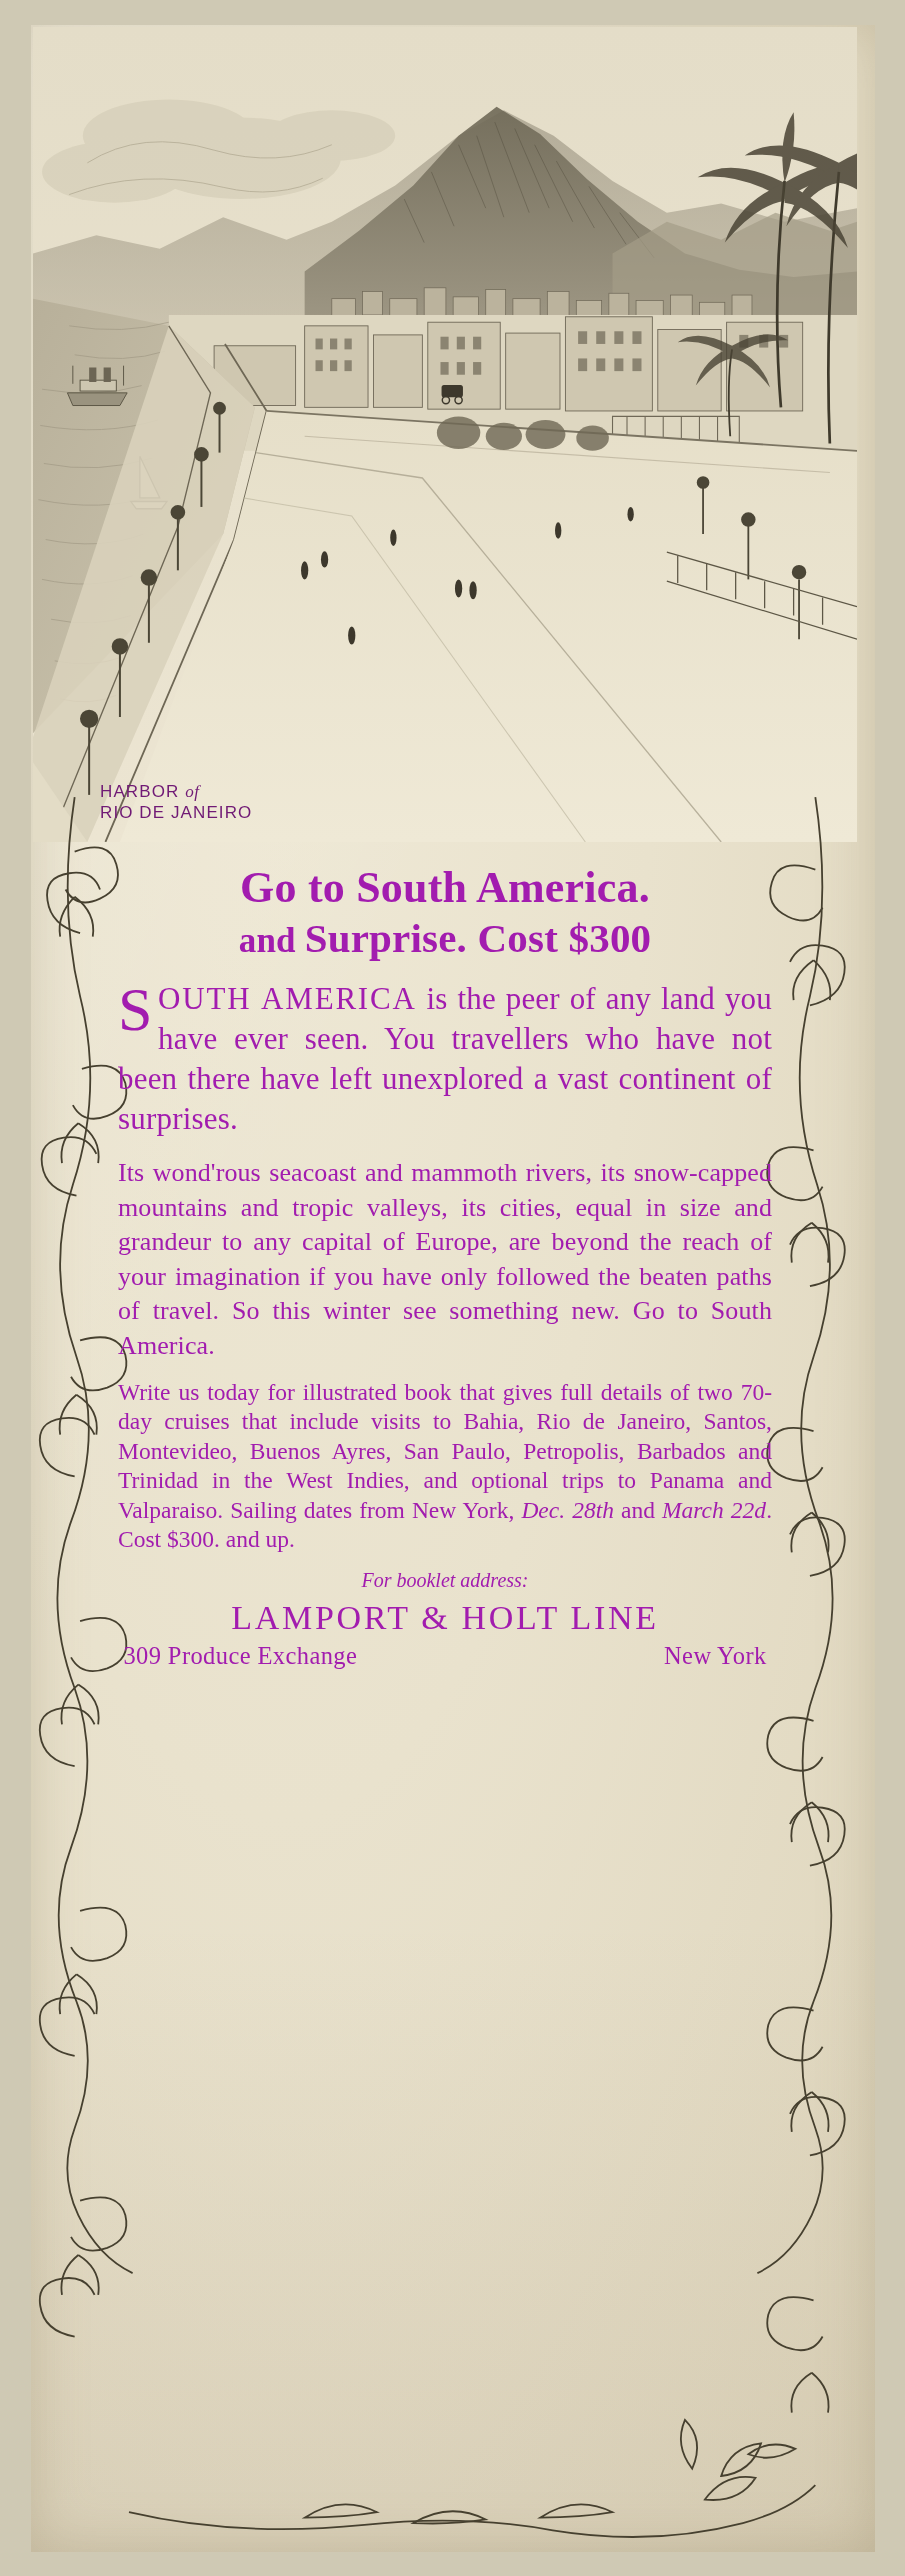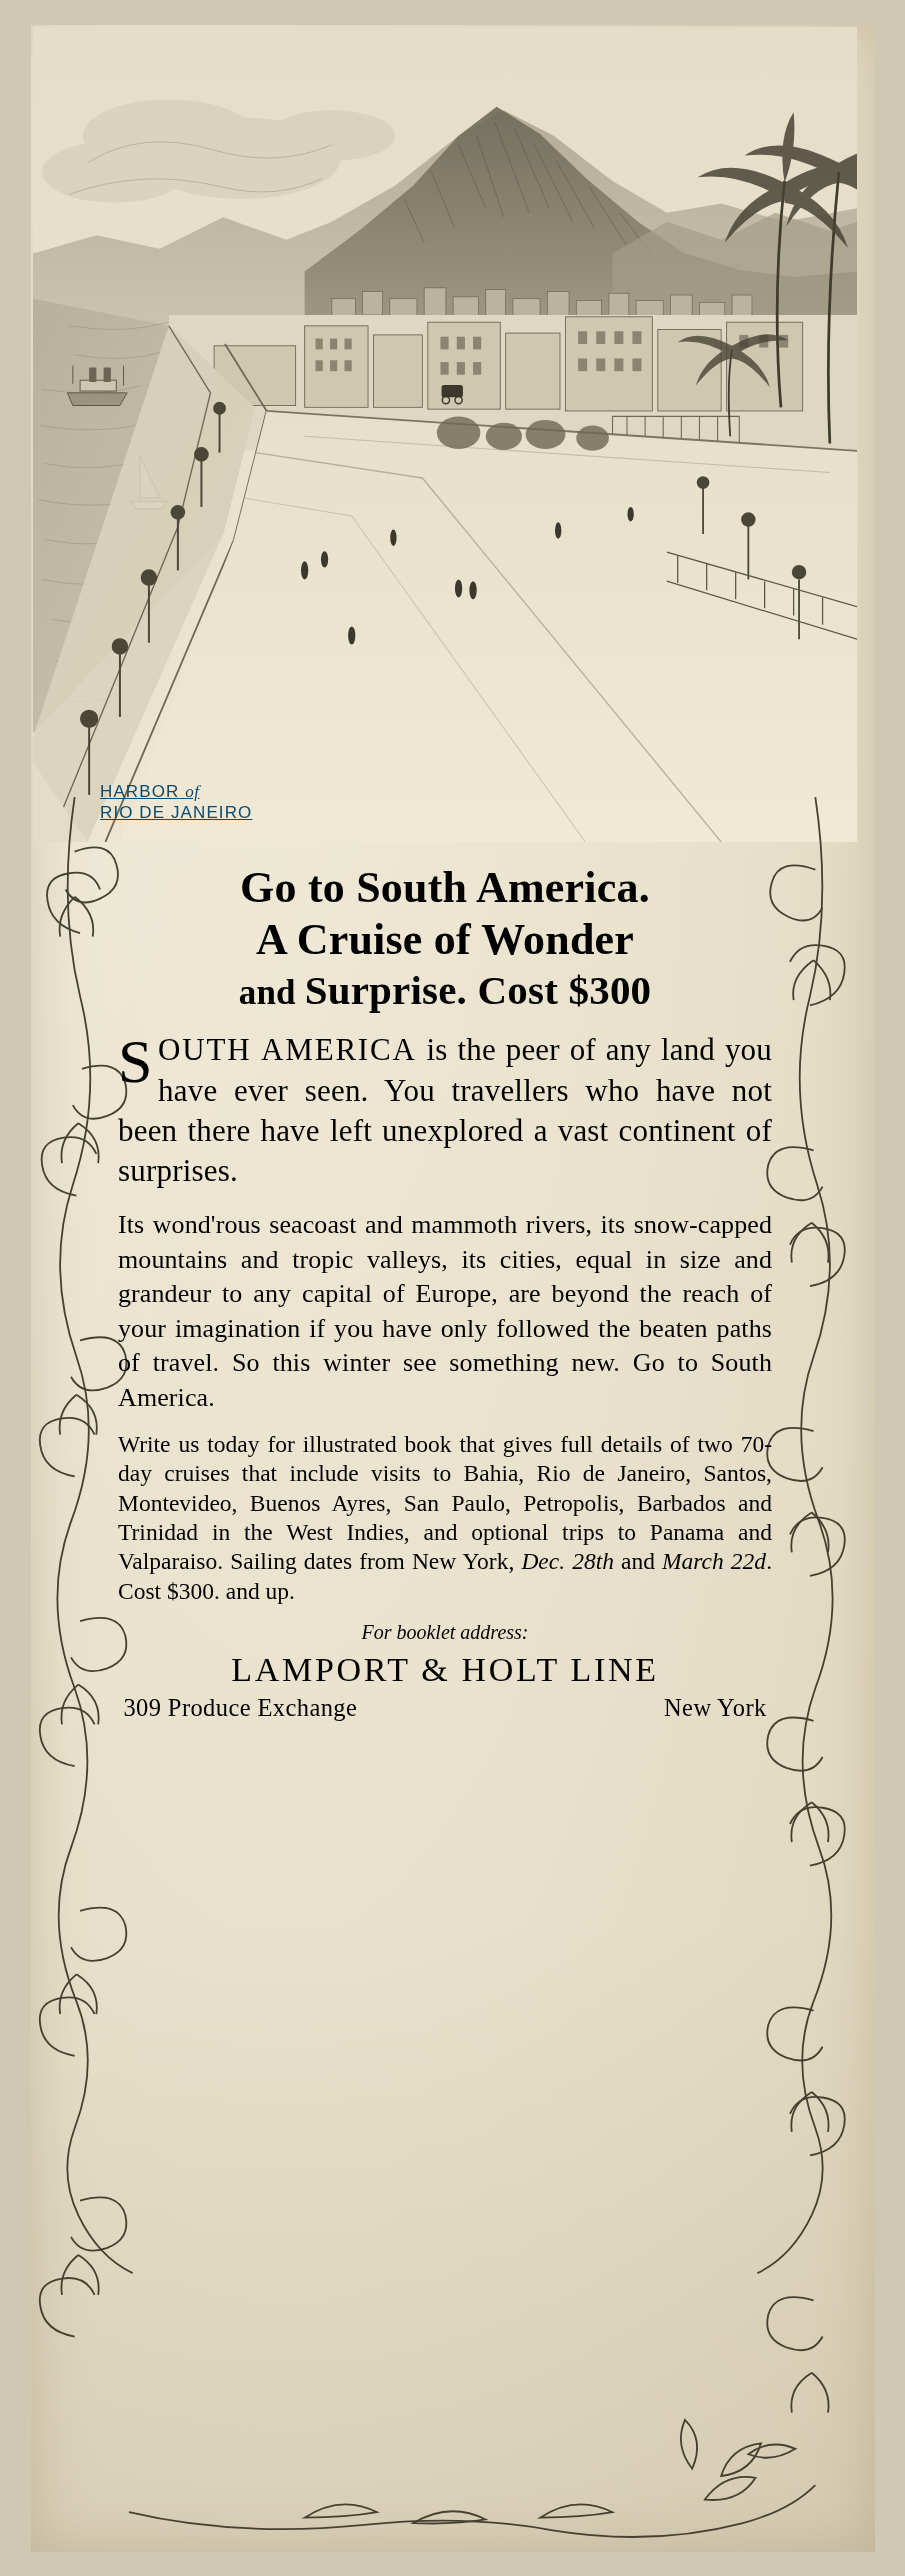--- a/index.html
+++ b/index.html
@@ -48,26 +48,25 @@
     width: 824px;
     height: 815px;
     overflow: hidden;
   }
   .illo svg { display: block; }
 
   .illo-caption {
     position: absolute;
     left: 100px;
     top: 781px;
-    color: #0c4a6e;
+    color: #701a75;
     font-family: "Liberation Sans", sans-serif;
     font-size: 17px;
     letter-spacing: 1.1px;
     line-height: 1.25;
-    text-decoration: underline;
   }
   .illo-caption .it {
     font-family: "Liberation Serif", serif;
     font-style: italic;
     letter-spacing: 0.5px;
     text-transform: none;
   }
 
   
   .border-frame {
@@ -78,21 +77,21 @@
     height: 1748px;
     pointer-events: none;
   }
 
   
   .content {
     position: absolute;
     left: 118px;
     top: 862px;
     width: 654px;
-    color: #000000;
+    color: #a21caf;
   }
 
   .headline {
     text-align: center;
     line-height: 1.18;
     margin-bottom: 16.3px;
   }
   .headline .l1,
   .headline .l2,
   .headline .l3 {
@@ -492,21 +491,20 @@
         <path d="M790 1830 q24 -18 52 -6 q-26 16 -52 6 z"></path>
         <path d="M728 1846 q-20 -26 -8 -54 q22 22 8 54 z"></path>
       </g>
     </svg>
   </div>
 
   <div class="content">
 
     <div class="headline">
       <span class="l1">Go to South America.</span>
-      <span class="l2">A Cruise of Wonder</span>
       <span class="l3"><span class="small">and </span><span>Surprise.  Cost $300</span></span>
     </div>
 
     <p class="lead">
       <span class="dropcap">S</span><span class="caps">OUTH  AMERICA</span><span> is the peer of any land you have ever seen.  You travellers who have not been there have left unexplored a vast continent of surprises.</span>
     </p>
 
     <p class="body-para">Its wond'rous seacoast and mammoth rivers, its snow-capped mountains and tropic valleys, its cities, equal in size and grandeur to any capital of Europe, are beyond the reach of your imagination if you have only followed the beaten paths of travel.   So this winter see something new.   Go to South America.</p>
 
     <p class="small-para">

